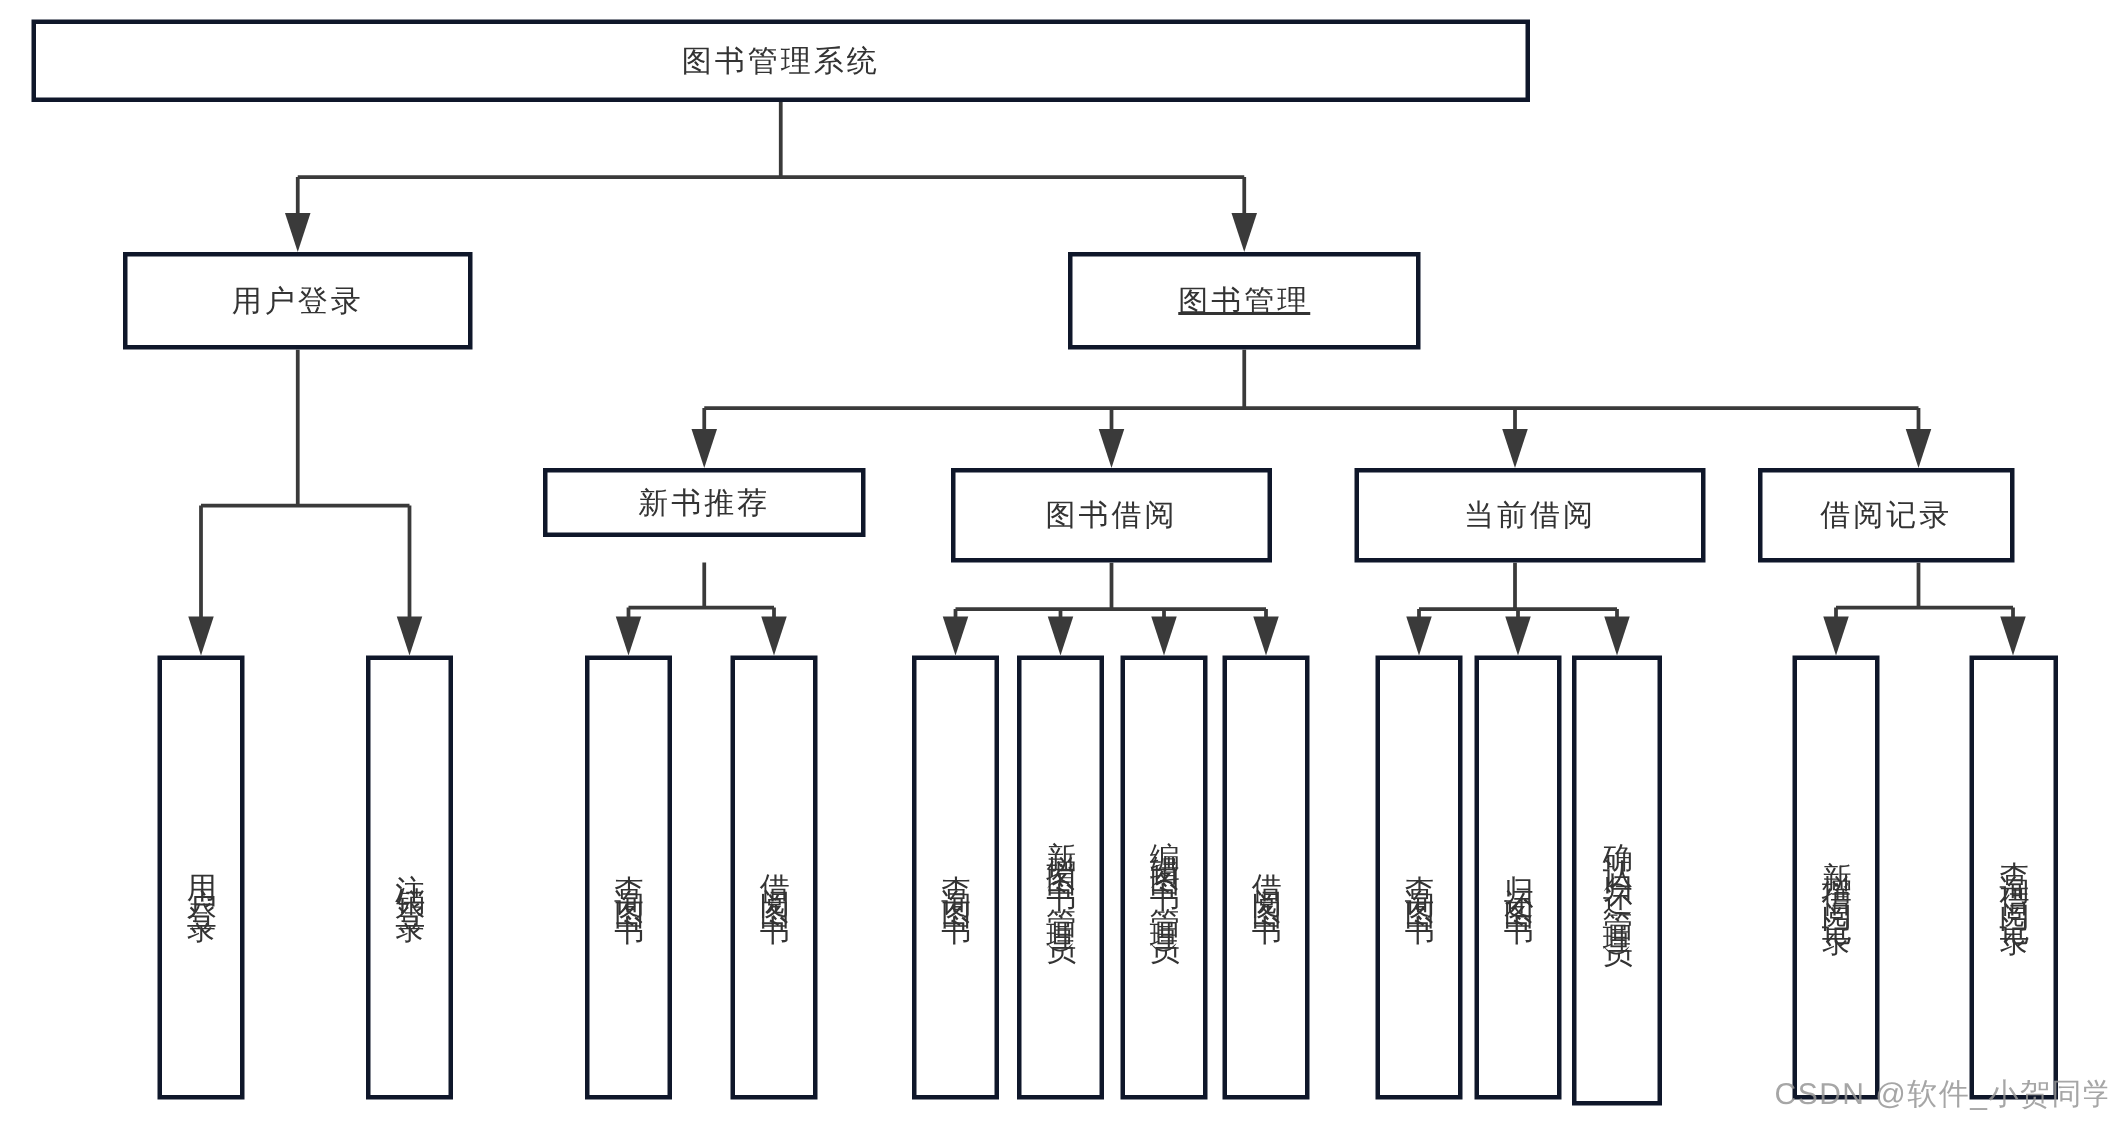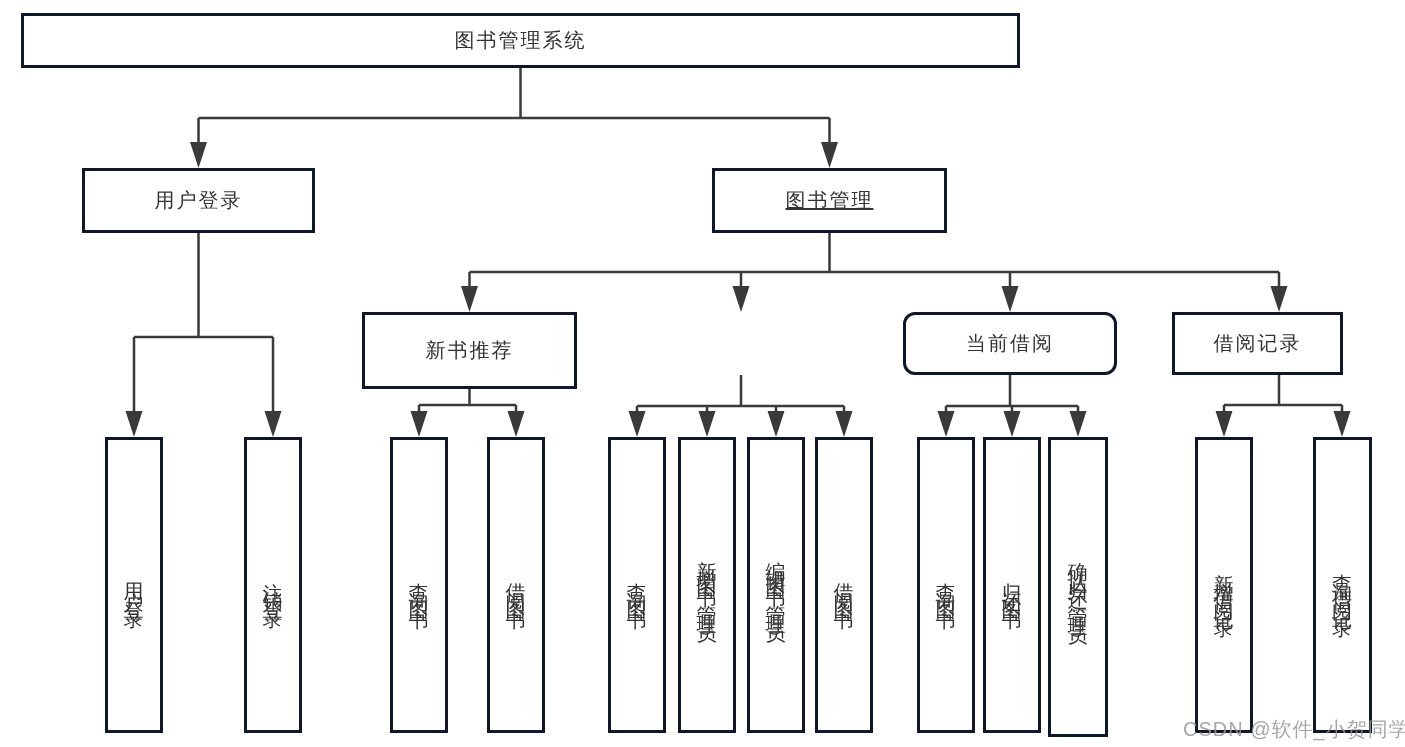--- a/index.html
+++ b/index.html
@@ -102,24 +102,27 @@
     <span>图书管理系统</span>
   </div>
 
   <div class="node" style="left:82px; top:168px; width:233px; height:65px;">
     <span>用户登录</span>
   </div>
   <div class="node" style="left:712px; top:168px; width:235px; height:65px;text-decoration:underline;">
     <span>图书管理</span>
   </div>
 
-  <div class="node" style="left:362px; top:312px; width:215px; height:77px;">
+  <div class="node" style="left:362px; top:312px; width:215px; height:46px;">
     <span>新书推荐</span>
   </div>
-  <div class="node" style="left:903px; top:312px; width:214px; height:63px;border-radius:12px;">
+  <div class="node" style="left:634px; top:312px; width:214px; height:63px;">
+    <span>图书借阅</span>
+  </div>
+  <div class="node" style="left:903px; top:312px; width:234px; height:63px;">
     <span>当前借阅</span>
   </div>
   <div class="node" style="left:1172px; top:312px; width:171px; height:63px;">
     <span>借阅记录</span>
   </div>
 
   <div class="node v" style="left:105px; top:437px; width:58px; height:296px;">
     <span>用户登录</span>
   </div>
   <div class="node v" style="left:244px; top:437px; width:58px; height:296px;">

